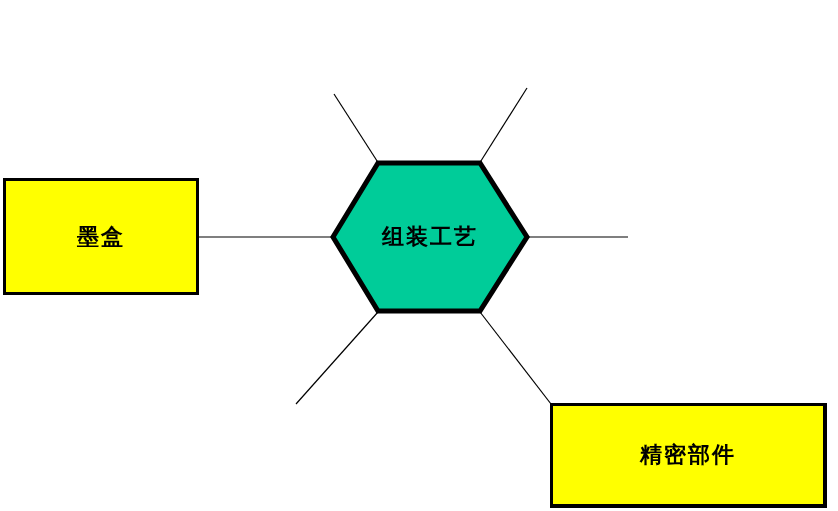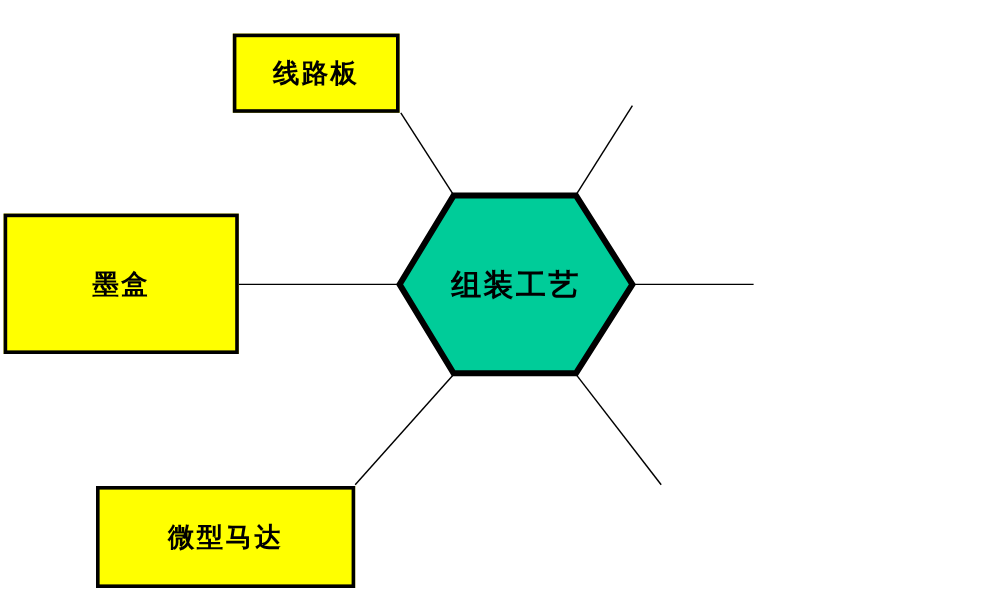--- a/index.html
+++ b/index.html
@@ -49,21 +49,21 @@
   .center-label {
     position: absolute;
     left: 333px;
     top: 163px;
     width: 194px;
     height: 148px;
     display: flex;
     align-items: center;
     justify-content: center;
     font-weight: bold;
-    font-size: 25px;
+    font-size: 22px;
     color: #000000;
     letter-spacing: 2px;
     pointer-events: none;
   }
 </style>
 </head>
 <body>
 
 <div class="canvas">
 
@@ -72,28 +72,25 @@
     <line x1="527" y1="88" x2="479" y2="164"></line>
     <line x1="199" y1="237" x2="333" y2="237"></line>
     <line x1="527" y1="237" x2="628" y2="237"></line>
     <line x1="378" y1="312" x2="296" y2="404"></line>
     <line x1="480" y1="312" x2="551" y2="404"></line>
     <polygon points="378,163 480,163 527,237 480,311 378,311 333,237" stroke="#000000" stroke-width="5" fill="#00CC99"></polygon>
   </svg>
 
   <div class="center-label">组装工艺</div>
 
-  <div class="node node-circuit-board">
-    <span>线路板</span>
-  </div>
 
 
   <div class="node node-ink-cartridge">
     <span>墨盒</span>
   </div>
 
 
-  <div class="node node-micro-motor">
-    <span>微型马达</span>
+
+  <div class="node node-precision">
+    <span>精密部件</span>
   </div>
-
 
 </div>
 
 </body></html>

